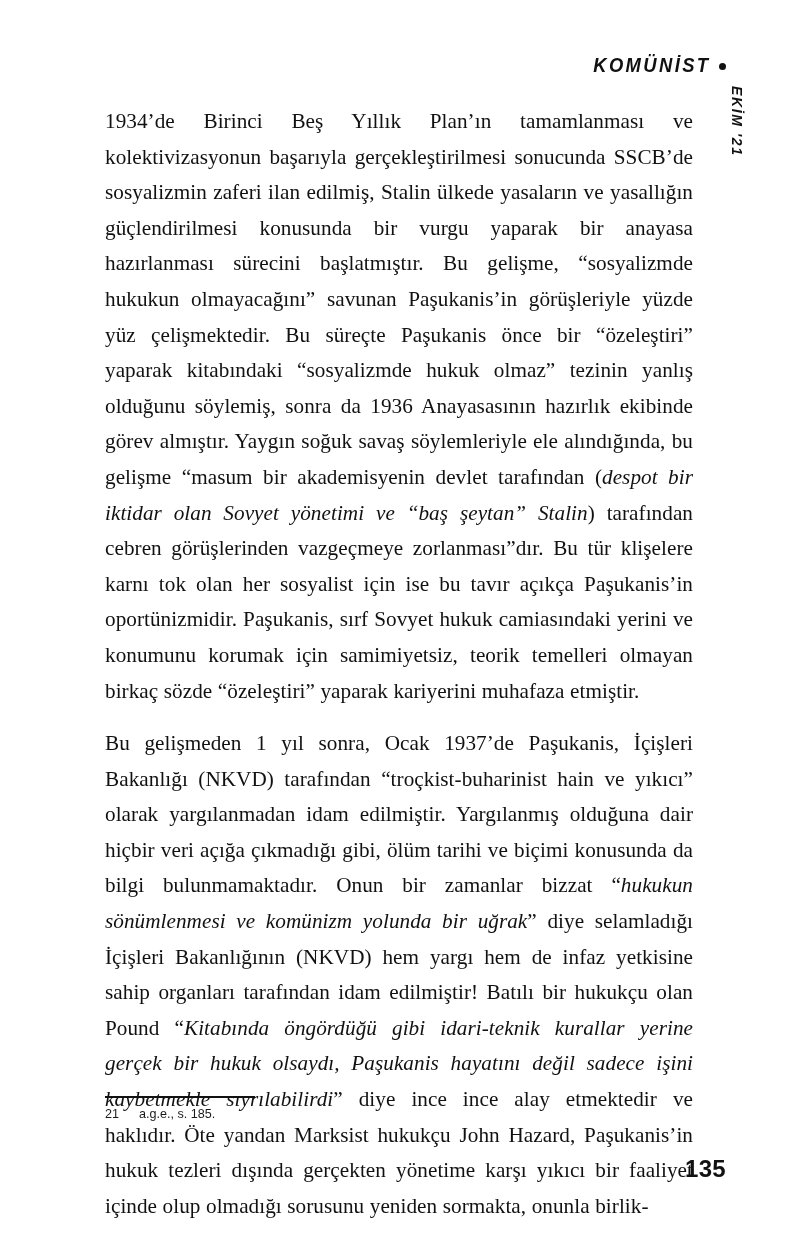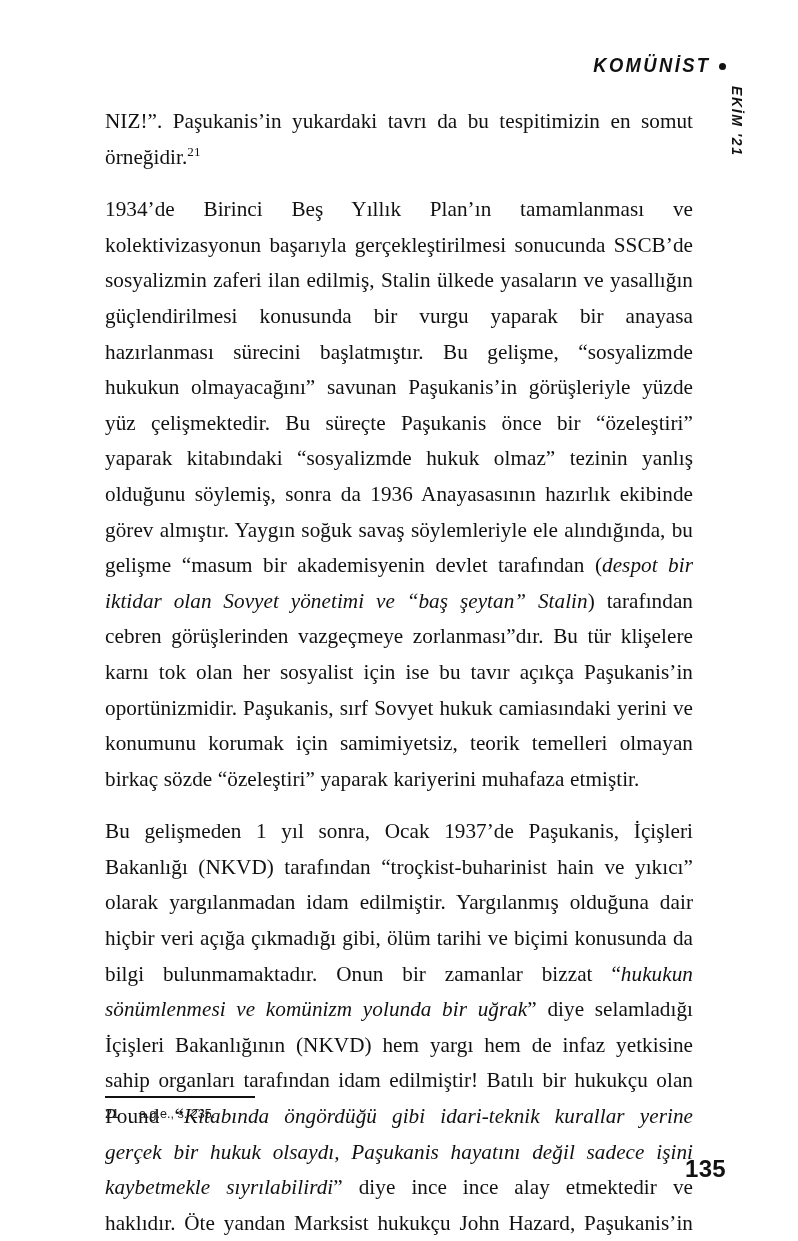--- a/index.html
+++ b/index.html
@@ -149,28 +149,27 @@
   <div class="running-head">
     <span class="running-head-title">KOMÜNİST</span>
     <span class="running-head-dot"></span>
   </div>
 
   <div class="issue-label">
     <span class="issue-label-text">EKİM '21</span>
   </div>
 
   <div class="column" id="text-column">
-      <p class="body-par"><span>NIZ!”. Paşukanis’in yukardaki tavrı da bu tespitimizin en somut örneğidir.</span><sup class="fn-ref">21</sup></p>
       <p class="body-par"><span>1934’de Birinci Beş Yıllık Plan’ın tamamlanması ve kolektivizasyonun başarıyla gerçekleştirilmesi sonucunda SSCB’de sosyalizmin zaferi ilan edilmiş, Stalin ülkede yasaların ve yasallığın güçlendirilmesi konusunda bir vurgu yaparak bir anayasa hazırlanması sürecini başlatmıştır. Bu gelişme, “sosyalizmde hukukun olmayacağını” savunan Paşukanis’in görüşleriyle yüzde yüz çelişmektedir. Bu süreçte Paşukanis önce bir “özeleştiri” yaparak kitabındaki “sosyalizmde hukuk olmaz” tezinin yanlış olduğunu söylemiş, sonra da 1936 Anayasasının hazırlık ekibinde görev almıştır. Yaygın soğuk savaş söylemleriyle ele alındığında, bu gelişme “masum bir akademisyenin devlet tarafından (</span><span class="it">despot bir iktidar olan Sovyet yönetimi ve “baş şeytan” Stalin</span><span>) tarafından cebren görüşlerinden vazgeçmeye zorlanması”dır. Bu tür klişelere karnı tok olan her sosyalist için ise bu tavır açıkça Paşukanis’in oportünizmidir. Paşukanis, sırf Sovyet hukuk camiasındaki yerini ve konumunu korumak için samimiyetsiz, teorik temelleri olmayan birkaç sözde “özeleştiri” yaparak kariyerini muhafaza etmiştir.</span></p>
       <p class="body-par"><span>Bu gelişmeden 1 yıl sonra, Ocak 1937’de Paşukanis, İçişleri Bakanlığı (NKVD) tarafından “troçkist-buharinist hain ve yıkıcı” olarak </span><span class="bd">yargılanmadan idam edilmiştir</span><span>. Yargılanmış olduğuna dair hiçbir veri açığa çıkmadığı gibi, ölüm tarihi ve biçimi konusunda da bilgi bulunmamaktadır. Onun bir zamanlar bizzat “</span><span class="it">hukukun sönümlenmesi ve komünizm yolunda bir uğrak</span><span>” diye selamladığı İçişleri Bakanlığının (NKVD) hem yargı hem de infaz yetkisine sahip organları tarafından idam edilmiştir! Batılı bir hukukçu olan Pound “</span><span class="it">Kitabında öngördüğü gibi idari-teknik kurallar yerine gerçek bir hukuk olsaydı, Paşukanis hayatını değil sadece işini kaybetmekle sıyrılabilirdi</span><span>” diye ince ince alay etmektedir ve haklıdır. Öte yandan Marksist hukukçu John Hazard, Paşukanis’in hukuk tezleri dışında gerçekten yönetime karşı yıkıcı bir faaliyet içinde olup olmadığı sorusunu yeniden sormakta, onunla birlik-</span></p>
     </div>
 
   <div class="footnote-area">
     <div class="footnote-rule"></div>
     <div class="footnote-item">
       <span class="footnote-num">21</span>
-      <span class="footnote-text">a.g.e., s. 235.</span>
+      <span class="footnote-text">a.g.e., s. 185.</span>
     </div>
   </div>
 
   <div class="folio">135</div>
 
 </div>
 
 </body></html>

